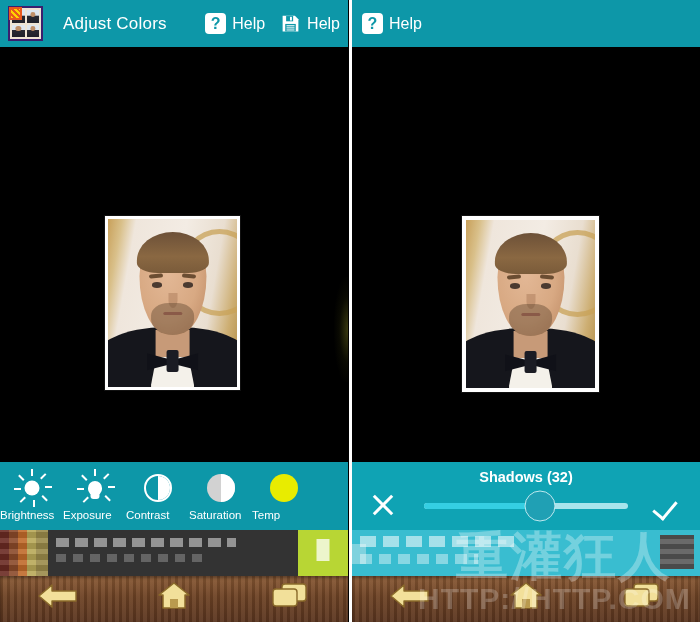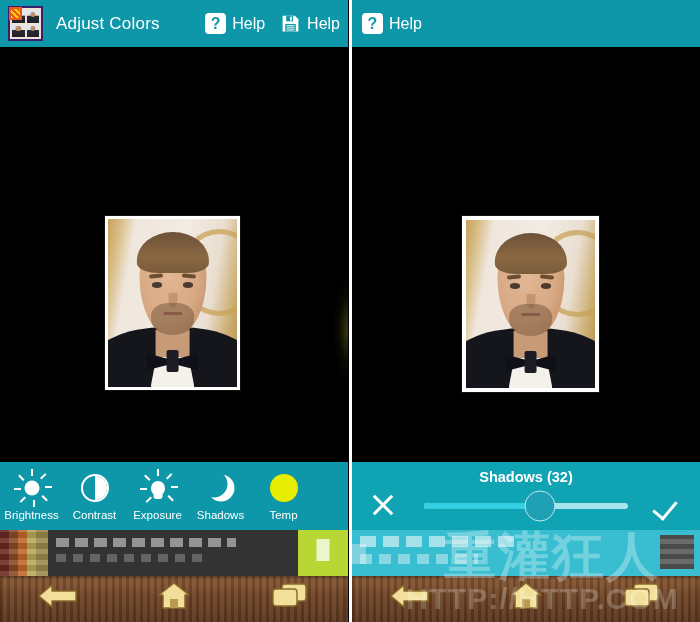--- a/index.html
+++ b/index.html
@@ -93,21 +93,21 @@
     content: "";
     position: absolute;
     inset: 2px;
     background:
       repeating-linear-gradient(45deg, #ffd400 0 2px, transparent 2px 4px);
   }
 
   .app-title {
     color: #ffffff;
     font-size: 17px;
-    margin-left: 13px;
+    margin-left: 20px;
     letter-spacing: 0.2px;
     white-space: nowrap;
   }
 
   .bar-actions {
     margin-left: auto;
     display: flex;
     align-items: center;
     gap: 15px;
   }
@@ -312,21 +312,20 @@
     height: 68px;
     background: #0d97a8;
     display: flex;
     align-items: flex-start;
     overflow: hidden;
   }
   .adj-item {
     flex: 0 0 auto;
     width: 63px;
     padding-top: 6px;
-    text-align: center;
     cursor: pointer;
   }
   .adj-glyph {
     width: 40px; height: 40px;
     margin: 0 auto 1px;
     position: relative;
   }
   .adj-label {
     color: #ffffff;
     font-size: 11.5px;
@@ -585,21 +584,21 @@
   .nav-btn {
     width: 56px; height: 36px;
     position: relative;
     cursor: pointer;
   }
   .nav-back svg, .nav-home svg, .nav-recents svg { display: block; margin: 0 auto; }
 
   
   .watermark {
     position: absolute;
-    left: 0; right: 0;
+    left: 12px; right: 0;
     bottom: 0;
     height: 92px;
     pointer-events: none;
     overflow: hidden;
   }
   .wm-cjk {
     position: absolute;
     left: 92px;
     top: -8px;
     font-size: 52px;
@@ -727,48 +726,48 @@
           <div class="ray" style="transform:rotate(135deg) translate(-1px,-19px)"></div>
           <div class="ray" style="transform:rotate(180deg) translate(-1px,-19px)"></div>
           <div class="ray" style="transform:rotate(225deg) translate(-1px,-19px)"></div>
           <div class="ray" style="transform:rotate(270deg) translate(-1px,-19px)"></div>
           <div class="ray" style="transform:rotate(315deg) translate(-1px,-19px)"></div>
         </div>
         <span class="adj-label">Brightness</span>
       </div>
 
       <div class="adj-item">
-        <div class="adj-glyph g-contrast">
-          <div class="c"></div>
-        </div>
-        <span class="adj-label">Contrast</span>
-      </div>
-
-      <div class="adj-item">
         <div class="adj-glyph g-sun g-expo">
           <div class="core"></div>
           <div class="base"></div>
           <div class="ray" style="transform:rotate(0deg) translate(-1px,-19px)"></div>
           <div class="ray" style="transform:rotate(45deg) translate(-1px,-19px)"></div>
           <div class="ray" style="transform:rotate(90deg) translate(-1px,-19px)"></div>
           <div class="ray" style="transform:rotate(135deg) translate(-1px,-19px)"></div>
           <div class="ray" style="transform:rotate(225deg) translate(-1px,-19px)"></div>
           <div class="ray" style="transform:rotate(270deg) translate(-1px,-19px)"></div>
           <div class="ray" style="transform:rotate(315deg) translate(-1px,-19px)"></div>
         </div>
         <span class="adj-label">Exposure</span>
       </div>
 
-
       <div class="adj-item">
-        <div class="adj-glyph g-moon">
-          <div class="m"></div>
+        <div class="adj-glyph g-contrast">
+          <div class="c"></div>
         </div>
-        <span class="adj-label">Shadows</span>
-      </div>
+        <span class="adj-label">Contrast</span>
+      </div>
+
+      <div class="adj-item">
+        <div class="adj-glyph g-sat">
+          <div class="c"></div>
+        </div>
+        <span class="adj-label">Saturation</span>
+      </div>
+
 
       <div class="adj-item">
         <div class="adj-glyph g-temp">
           <div class="c"></div>
         </div>
         <span class="adj-label">Temp</span>
       </div>
     </div>
 
     <div class="ad-strip">

